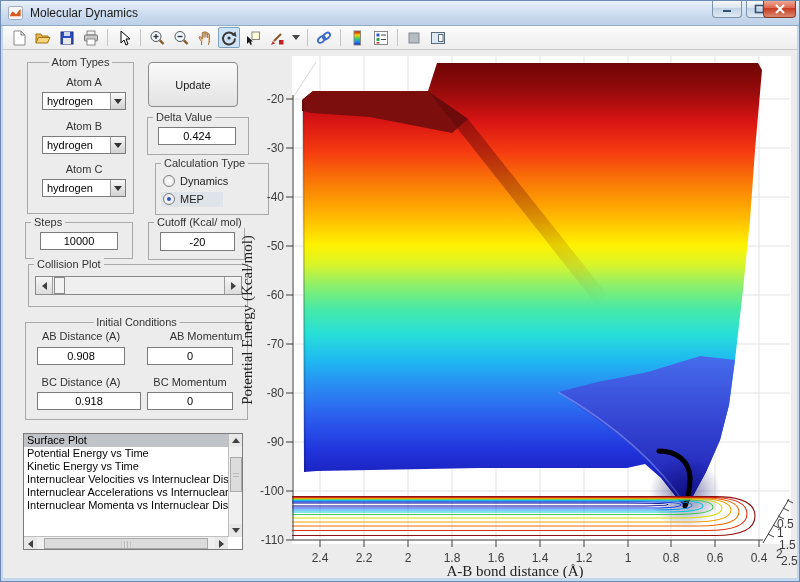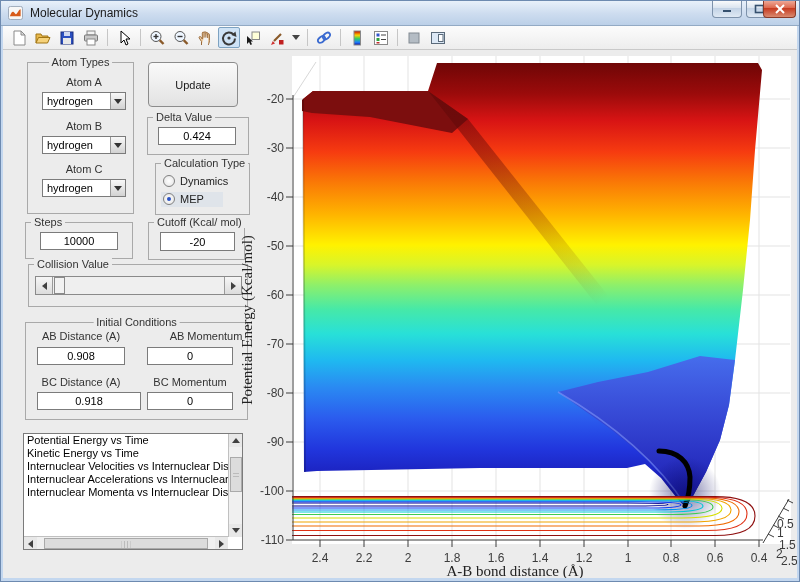--- a/index.html
+++ b/index.html
@@ -263,41 +263,41 @@
     </span>
 </div>
 
 <button class="btn-update">Update</button>
 
 <div class="grp" style="left:147px;top:117px;width:102px;height:38px">
   <span class="legend left">Delta Value</span>
 </div>
 <input class="fld" style="left: 158px; top: 127px; width: 78px; height: 18px;" readonly="" value="0.424">
 
-<div class="grp" style="left:155px;top:163px;width:95px;height:52px">
+<div class="grp" style="left:155px;top:163px;width:114px;height:52px">
   <span class="legend left">Calculation Type</span>
 </div>
 <span class="radio" style="left:163px;top:175px"></span>
 <span class="rlabel" style="left:180px;top:175px">Dynamics</span>
 <div class="radio-row-hl" style="left:161px;top:192px;width:62px;height:15px"></div>
 <span class="radio on" style="left:163px;top:193px"></span>
 <span class="rlabel" style="left:180px;top:193px">MEP</span>
 
 <div class="grp" style="left:25px;top:222px;width:108px;height:37px">
   <span class="legend left">Steps</span>
 </div>
 <input class="fld" style="left: 40px; top: 232px; width: 78px; height: 18px;" readonly="" value="10000">
 
 <div class="grp" style="left:148px;top:222px;width:97px;height:38px">
   <span class="legend left">Cutoff (Kcal/ mol)</span>
 </div>
 <input class="fld" style="left: 160px; top: 232px; width: 75px; height: 19px;" readonly="" value="-20">
 
 <div class="grp" style="left:28px;top:264px;width:220px;height:43px">
-  <span class="legend left">Collision Value</span>
+  <span class="legend left">Collision Plot</span>
 </div>
 <div class="slider">
   <span class="sl-ar left">
       <span class="tri-l"></span>
     </span>
   <span class="sl-thumb"></span>
   <span class="sl-ar right">
       <span class="tri-r"></span>
     </span>
 </div>
@@ -308,20 +308,21 @@
 <div class="lbl" style="left:37px;top:330px;width:88px">AB Distance (A)</div>
 <input class="fld" style="left: 37px; top: 347px; width: 88px; height: 18px;" readonly="" value="0.908">
 <div class="lbl" style="left:163px;top:330px;width:86px">AB Momentum</div>
 <input class="fld" style="left: 147px; top: 347px; width: 86px; height: 18px;" readonly="" value="0">
 <div class="lbl" style="left:37px;top:376px;width:88px">BC Distance (A)</div>
 <input class="fld" style="left: 37px; top: 392px; width: 104px; height: 18px;" readonly="" value="0.918">
 <div class="lbl" style="left:147px;top:376px;width:86px">BC Momentum</div>
 <input class="fld" style="left: 147px; top: 392px; width: 86px; height: 18px;" readonly="" value="0">
 
 <div class="listbox">
+  <div class="lrow sel">Surface Plot</div>
   <div class="lrow">Potential Energy vs Time</div>
   <div class="lrow">Kinetic Energy vs Time</div>
   <div class="lrow">Internuclear Velocities vs Internuclear Distance</div>
   <div class="lrow">Internuclear Accelerations vs Internuclear Distance</div>
   <div class="lrow">Internuclear Momenta vs Internuclear Distance</div>
   <div class="vscroll">
     <div class="sc-btn" style="position:absolute;top:0">
         <span class="tri-u"></span>
       </div>
     <div class="vthumb"></div>

